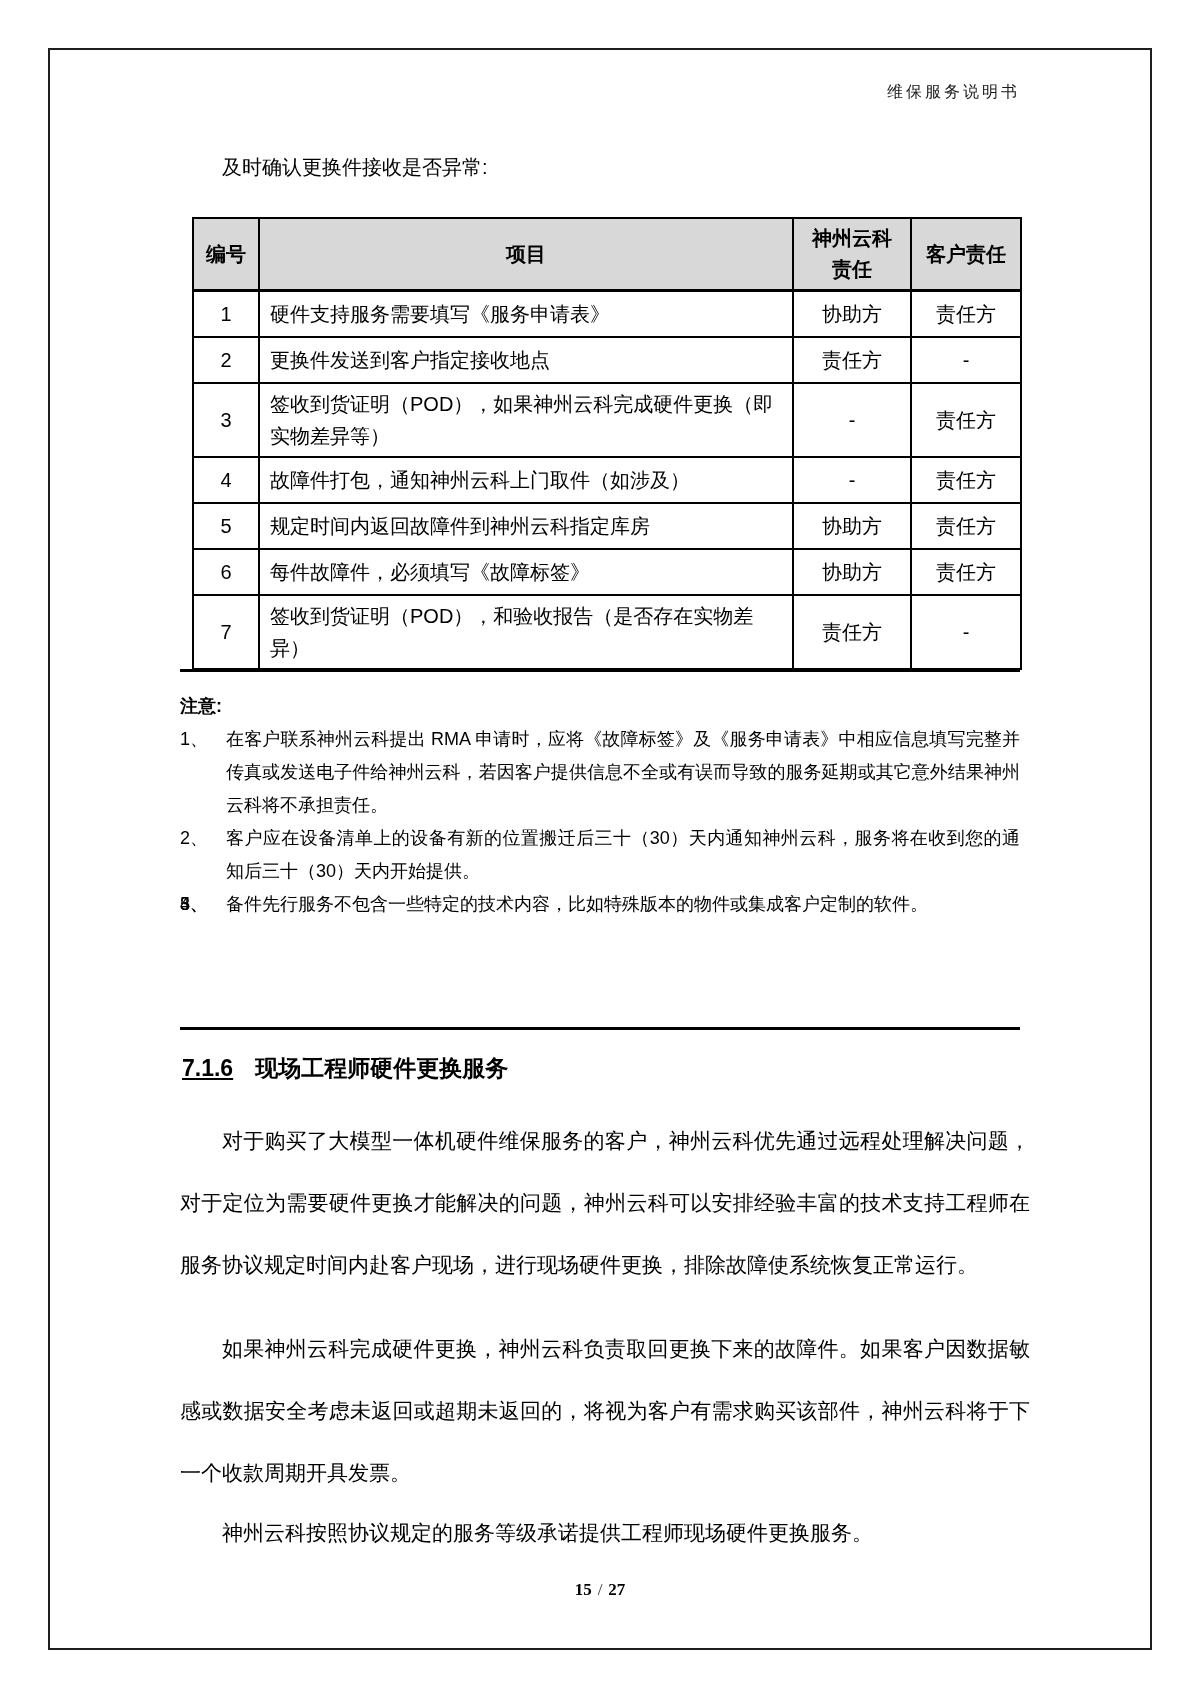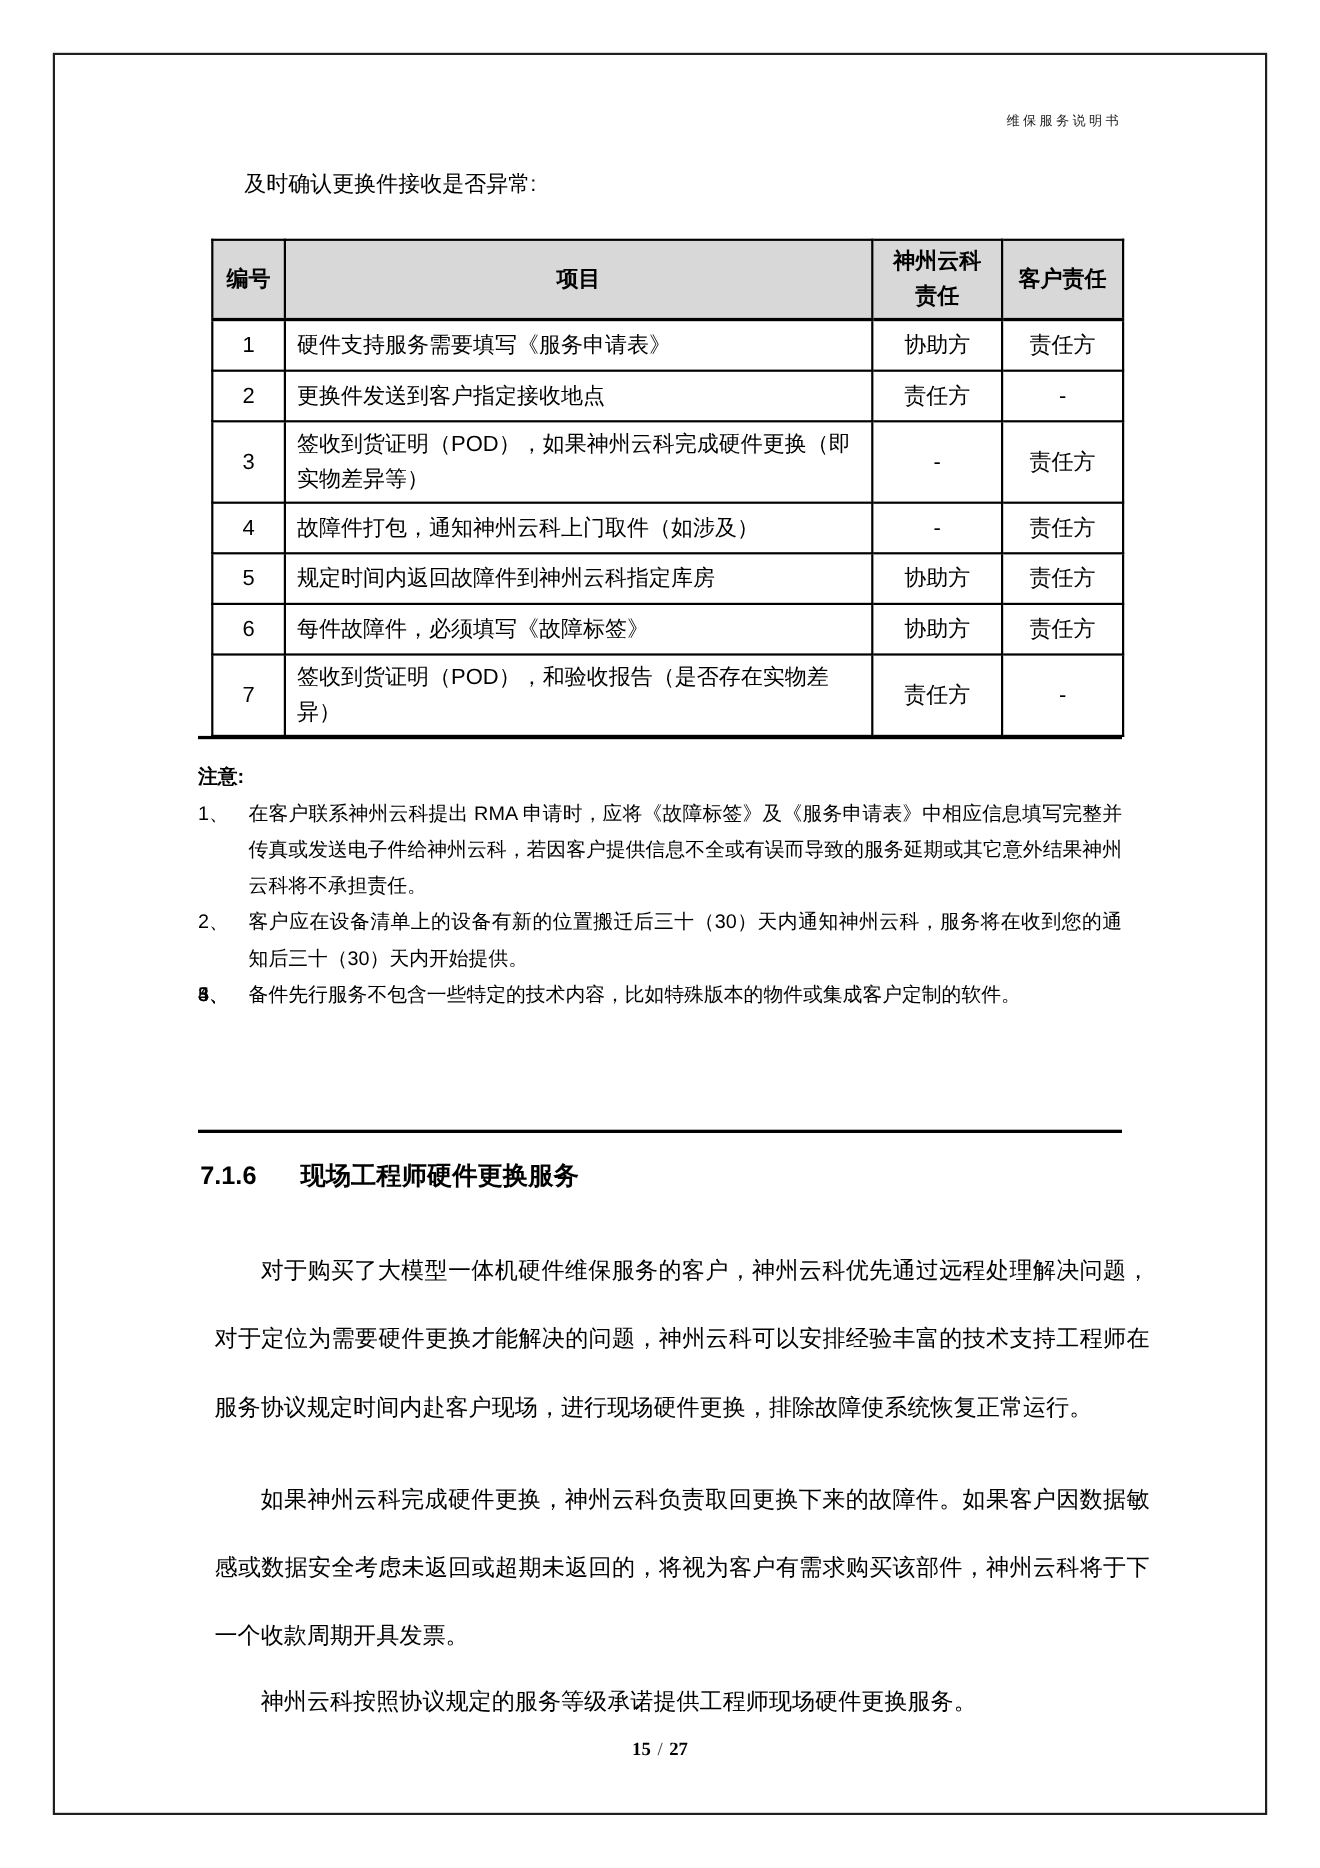--- a/index.html
+++ b/index.html
@@ -7,22 +7,22 @@
     width:1200px;height:1698px;position:relative;background:#ffffff;
     font-family:"Liberation Sans","DejaVu Sans",sans-serif;color:#000;
     overflow:hidden;
   }
   .page-frame{
     position:absolute;left:48px;top:48px;width:1100px;height:1598px;
     border:2px solid #1f1f1f;box-sizing:content-box;background:transparent;
   }
   .doc-header{
     position:absolute;top:82px;left:180px;width:840px;text-align:right;
-    font-family:Liberation Serif, serif;font-size:12px;
-    letter-spacing:3px;color:#1a1a1a;margin-top:20px;
+    font-family:Liberation Serif, serif;font-size:16px;
+    letter-spacing:3px;color:#1a1a1a;
   }
   .intro{
     position:absolute;top:154px;left:222px;font-size:20px;color:#000;
   }
   .resp-table{
     position:absolute;top:217px;left:192px;width:828px;
     border-collapse:collapse;table-layout:fixed;
   }
   .resp-table col.c-no{width:66px;}
   .resp-table col.c-item{width:534px;}
@@ -51,24 +51,24 @@
     position:absolute;top:690px;left:180px;width:840px;
     font-size:18px;line-height:33px;color:#000;
   }
   .notes-label{font-weight:bold;}
   .note{position:relative;padding-left:46px;text-align:justify;}
   .note-no{position:absolute;left:0;top:0;}
   .section-heading{
     position:absolute;top:1053px;left:182px;font-size:23px;font-weight:bold;
     color:#000;
   }
-  .section-no{display:inline-block;margin-right:40px;}
+  .section-no{display:inline-block;margin-right:22px;text-decoration:underline;}
   .para{
     position:absolute;left:180px;width:850px;font-size:21px;
-    line-height:62px;text-align:justify;text-indent:2em;color:#000;margin:15px;
+    line-height:62px;text-align:justify;text-indent:2em;color:#000;margin:0;
   }
   .para-1{top:1110px;}
   .para-2{top:1318px;}
   .para-3{top:1502px;text-align:left;}
   .page-footer{
     position:absolute;top:1580px;left:180px;width:840px;text-align:center;
     font-family:"Liberation Serif","DejaVu Serif",serif;font-size:17px;color:#000;
   }
   .page-footer .num{font-weight:bold;}
   .page-footer .sep{font-weight:normal;padding:0 6px;color:#333;}

